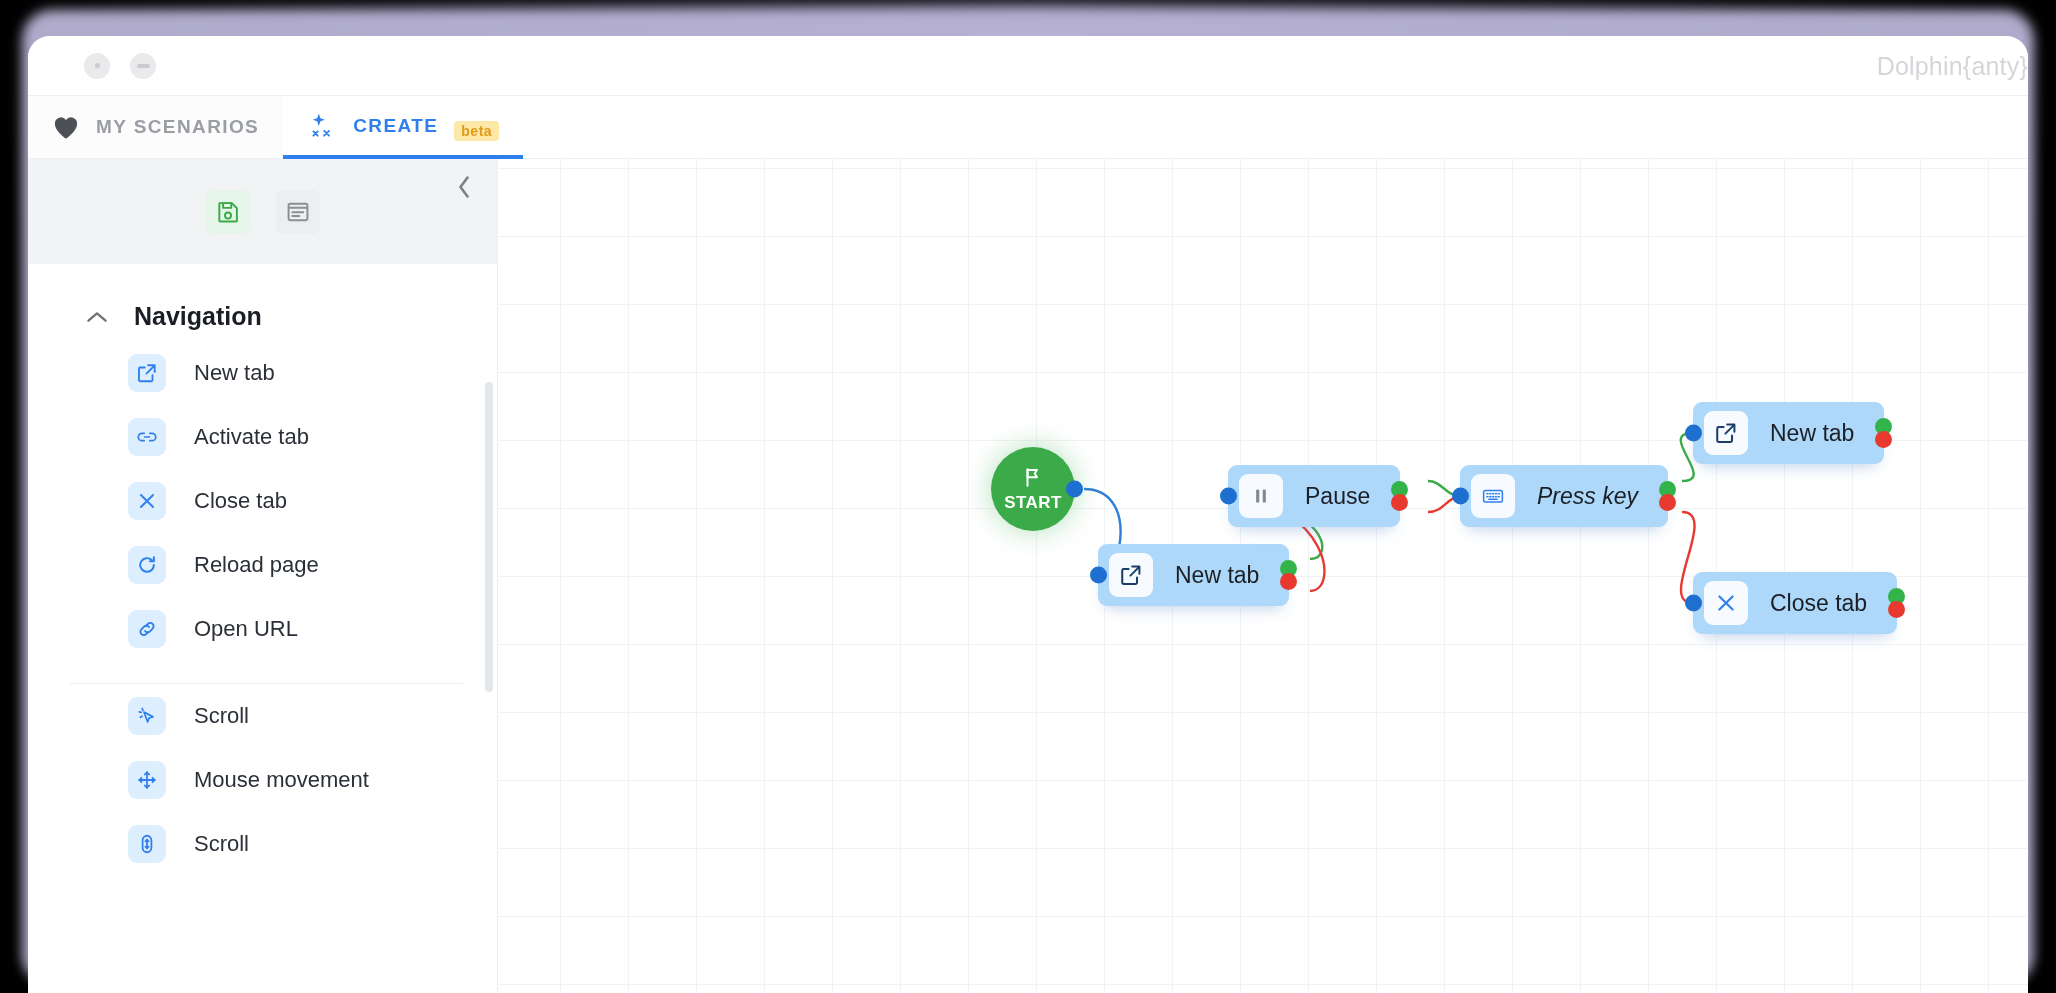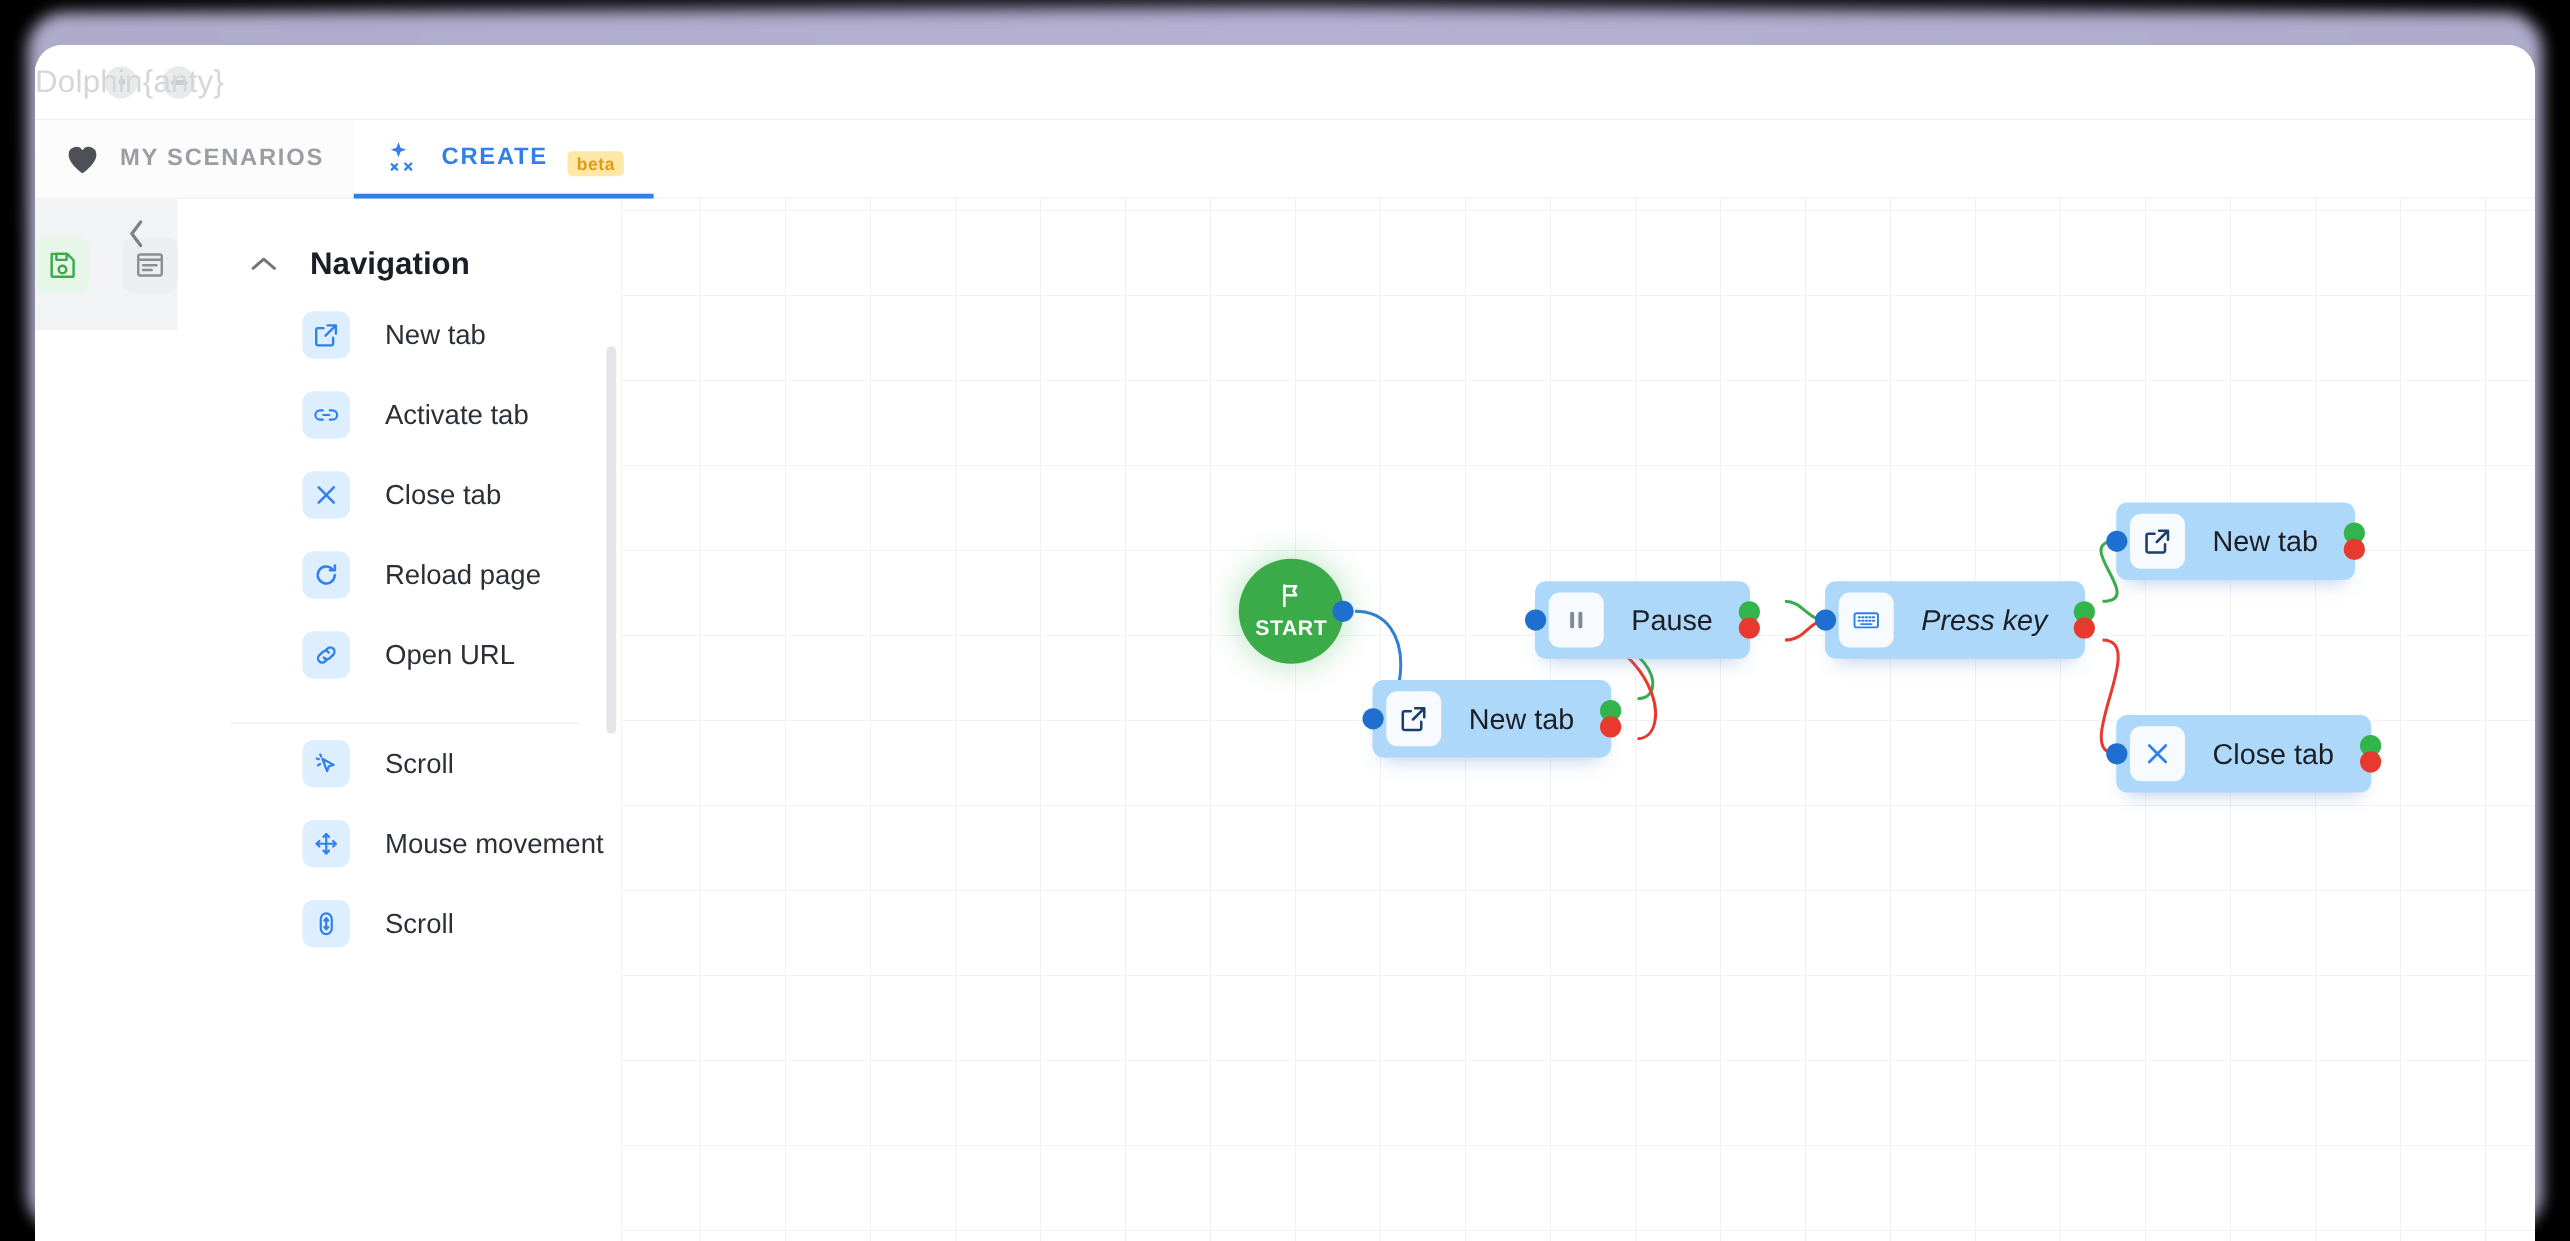--- a/index.html
+++ b/index.html
@@ -45,21 +45,21 @@
   .traffic { position: absolute; left: 56px; top: 50%; transform: translateY(-50%); display: flex; gap: 20px; }
   .dotbtn {
     width: 26px; height: 26px; border-radius: 50%;
     background: #e9eaec; display: flex; align-items: center; justify-content: center;
   }
   .dotbtn .g { background: #c9cbce; }
   .dotbtn .g.small { width: 5px; height: 5px; border-radius: 50%; }
   .dotbtn .g.bar { width: 13px; height: 4px; border-radius: 2px; }
   .wtitle {
     position: absolute; left: 0; right: 0; top: 50%; transform: translateY(-50%);
-    text-align: left; font-size: 25px; color: #d4d6d9; letter-spacing: .2px;
+    text-align: right; font-size: 25px; color: #d4d6d9; letter-spacing: .2px;
   }
 
   
   .tabstrip { display: flex; height: 63px; background: #fff; position: relative; }
   .tab {
     display: flex; align-items: center; gap: 16px;
     padding: 0 24px; height: 63px; cursor: pointer;
     font-size: 19px; font-weight: 700; letter-spacing: 1.4px;
     color: #9a9ea3; background: #fcfcfd;
     border-bottom: 1px solid #eef0f2;
@@ -75,21 +75,21 @@
     padding: 2px 7px; text-transform: lowercase; margin-top: 11px;
   }
   .tabfill { flex: 1; border-bottom: 1px solid #eef0f2; background: #fff; }
 
   
   .body { display: flex; height: calc(957px - 60px - 63px); position: relative; }
 
   
   .sidebar {
     width: 470px; position: relative; background: #fff;
-    display: flex; flex-direction: row;
+    display: flex; flex-direction: column;
     border-right: 1px solid #edeff1;
   }
   .sb-toolbar {
     height: 105px; background: #f1f3f5;
     display: flex; align-items: center; justify-content: center; gap: 26px;
     position: relative;
   }
   .tbtn { width: 44px; height: 44px; border-radius: 8px; display:flex; align-items:center; justify-content:center; cursor:pointer; }
   .tbtn.green { background: #e6f7ea; }
   .tbtn.gray  { background: #eceef0; }

